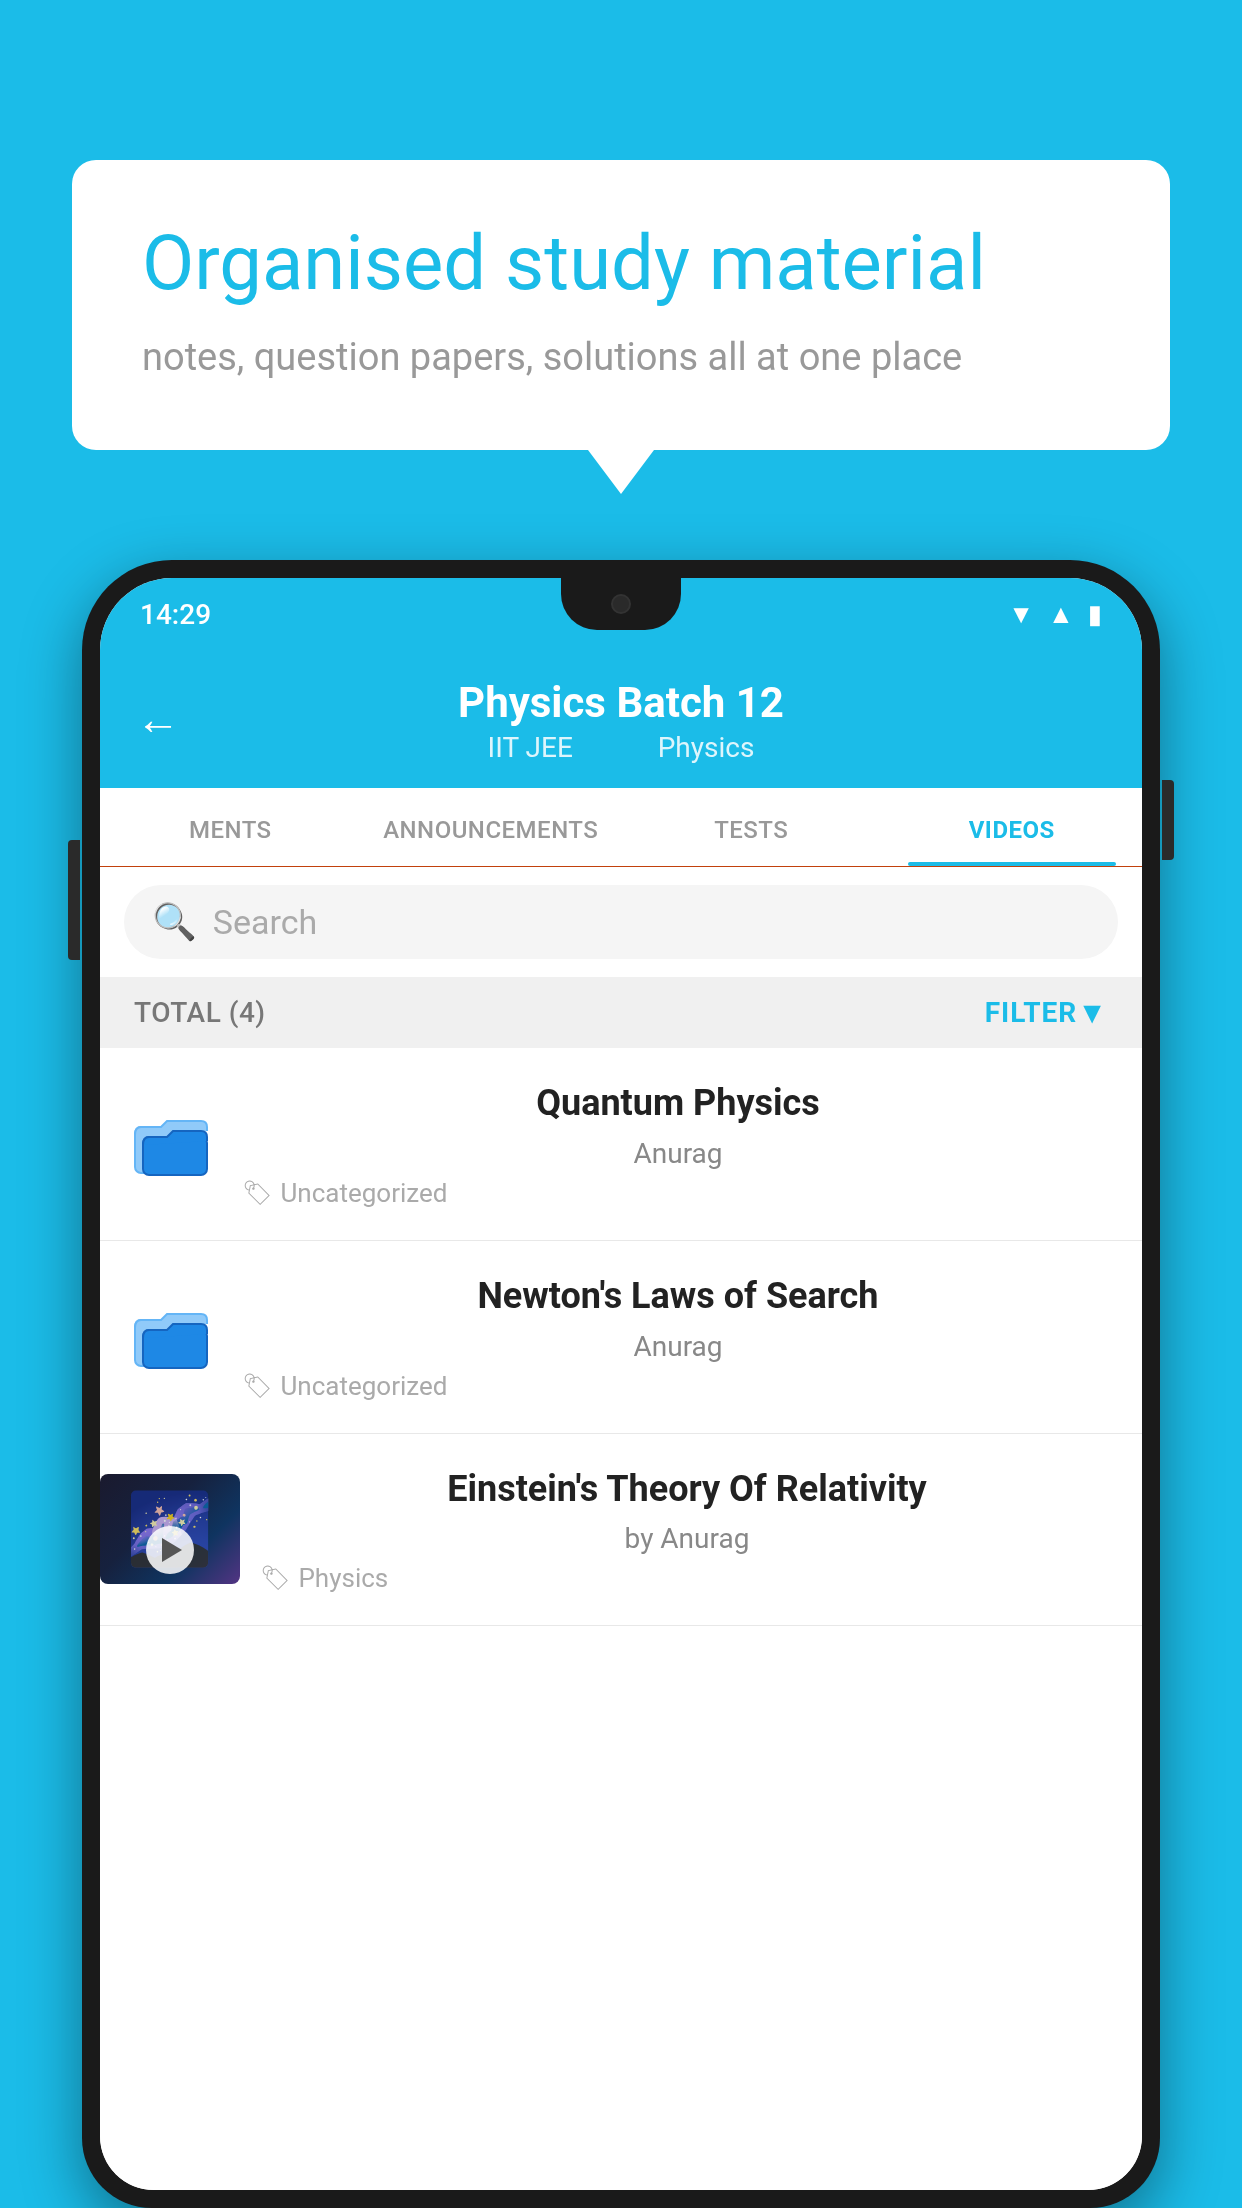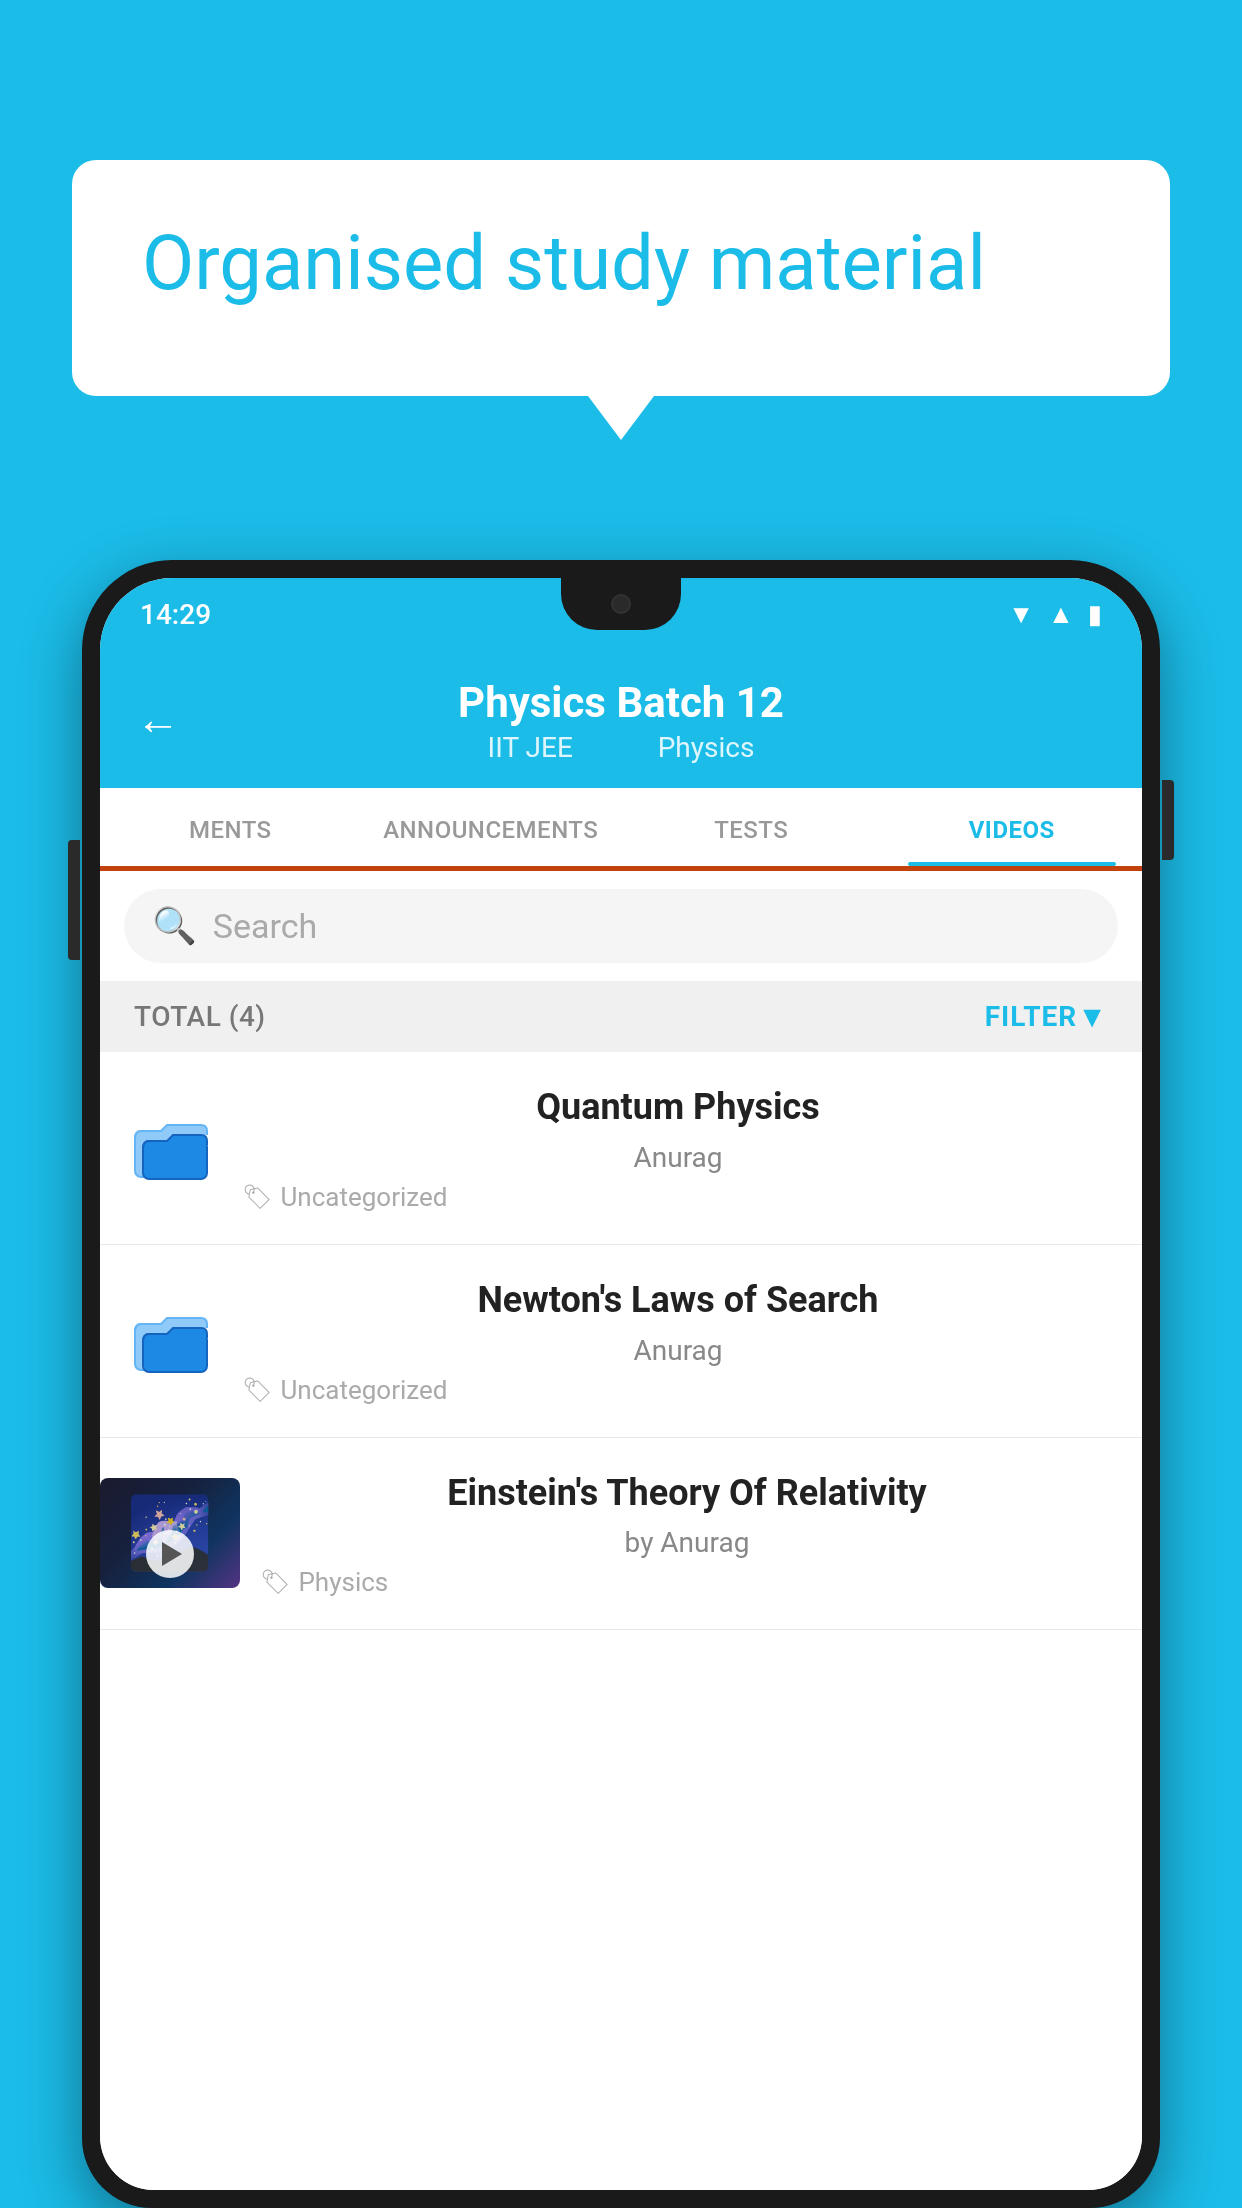--- a/index.html
+++ b/index.html
@@ -191,21 +191,21 @@
     }
 
     .header-subtitle span {
       margin: 0 16px;
     }
 
     
     .tabs {
       background: white;
       display: flex;
-      border-bottom: 5px solid #c2410c;
+      border-bottom: 1px solid #c2410c;
       overflow: hidden;
     }
 
     .tab {
       flex: 1;
       text-align: center;
       padding: 28px 8px 22px 8px;
       font-size: 24px;
       font-weight: 500;
       color: #999;
@@ -397,20 +397,21 @@
       height: calc(100% - 72px);
       overflow: hidden;
     }
   </style>
 </head>
 <body>
 
 <div class="speech-bubble-container">
   <div class="speech-bubble">
     <div class="bubble-title">Organised study material</div>
+    <div class="bubble-subtitle">notes, question papers, solutions all at one place</div>
   </div>
 </div>
 
 <div class="phone-container">
   <div class="phone-outer">
     <div class="phone-inner">
 
       <div class="status-bar">
         <div class="notch">
           <div class="camera-dot"></div>

